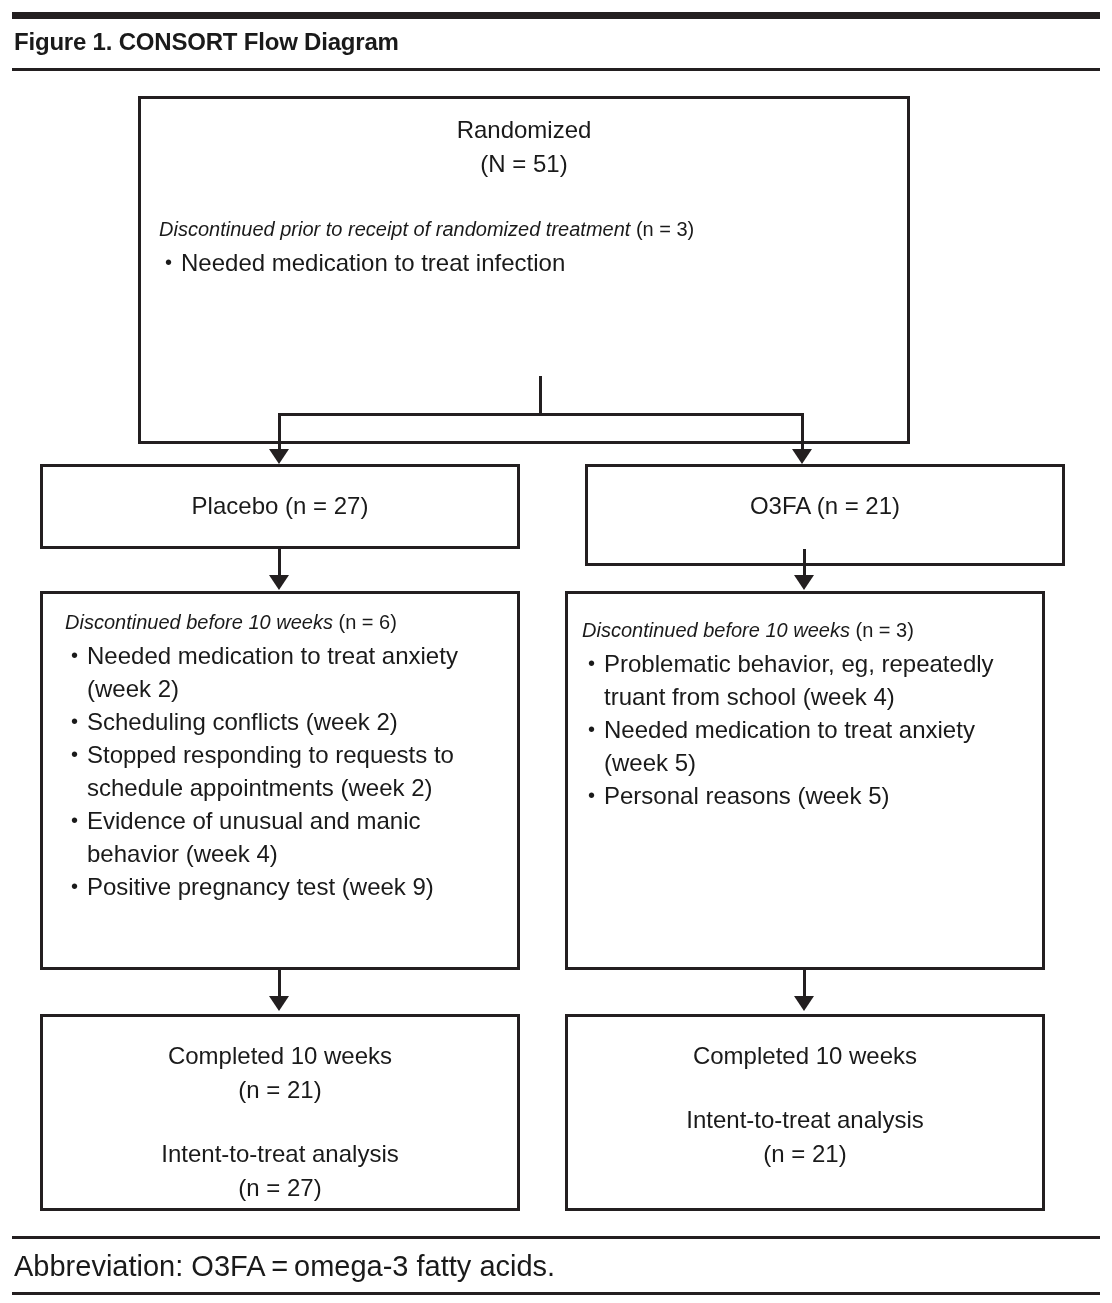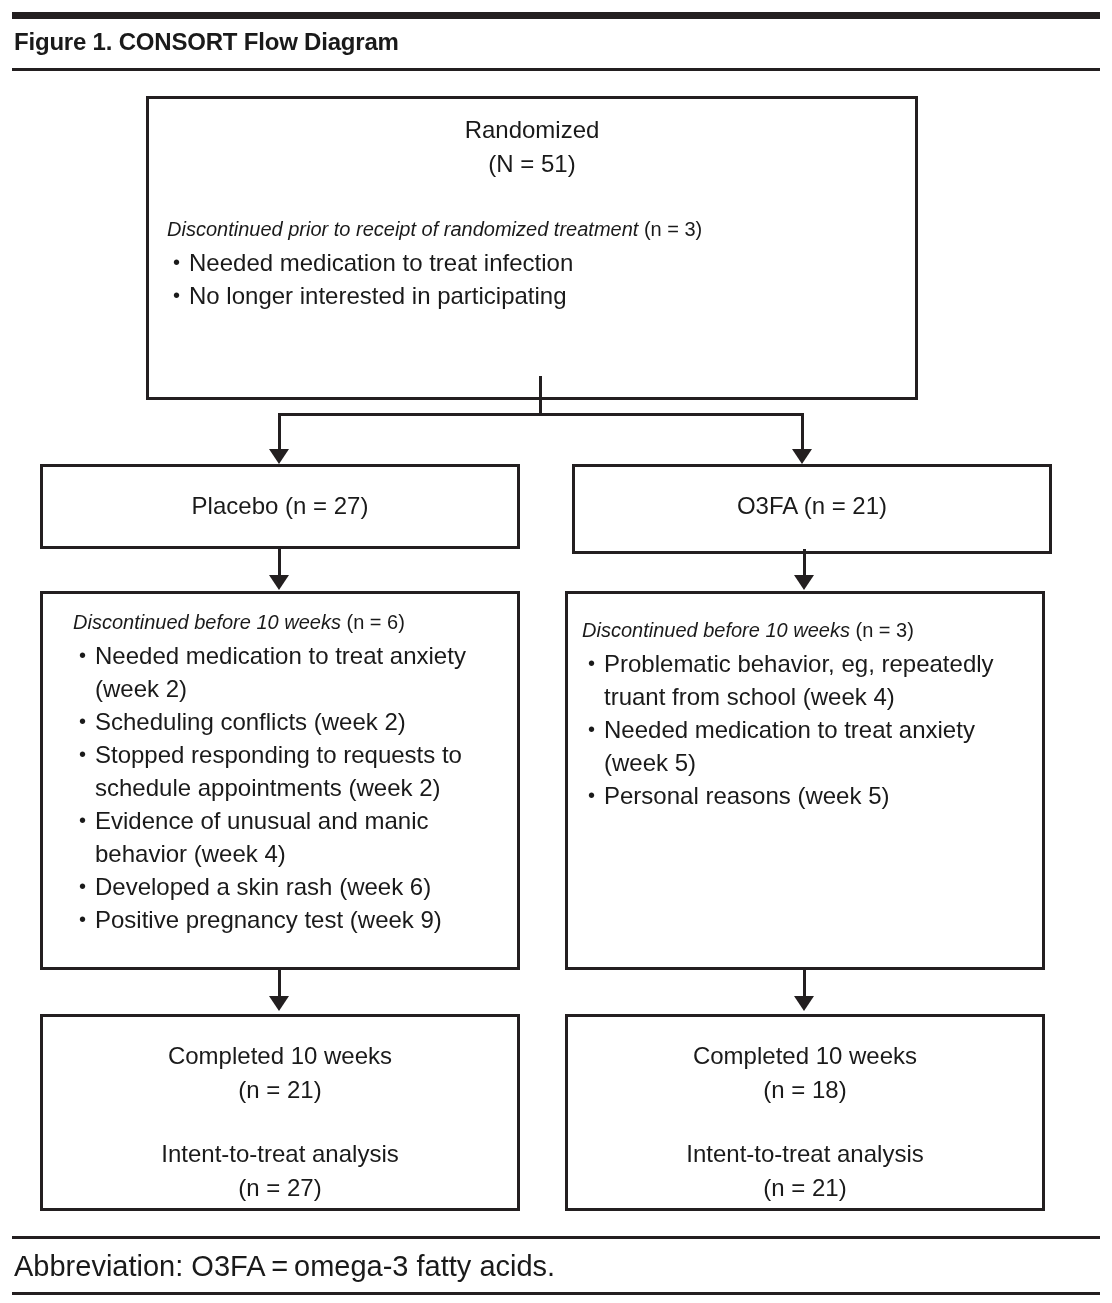--- a/index.html
+++ b/index.html
@@ -126,63 +126,61 @@
 </style>
 </head>
 <body>
 
 <div class="rule-thick" id="top-rule"></div>
 <div id="figure-title">Figure 1. CONSORT Flow Diagram</div>
 <div class="rule-thin" id="title-rule"></div>
 
 <div id="diagram">
 
-  <div class="node-box" id="box-randomized" style="left:146px; top:96px; width:772px; height:304px;">
+  <div class="node-box" id="box-randomized" style="left:138px; top:96px; width:772px; height:348px;">
     <div class="box-inner" style="padding:14px 18px 0 18px;">
       <div class="centered-text">Randomized</div>
       <div class="centered-text">(N = 51)</div>
       <div style="height:32px;"></div>
       <div class="lead-italic"><span>Discontinued prior to receipt of randomized treatment</span><span class="paren"> (n = 3)</span></div>
       <ul class="reason-list">
         <li>Needed medication to treat infection</li>
-        <li>No longer interested in participating</li>
       </ul>
     </div>
   </div>
 
   <div class="conn-v" style="left:539px; top:376px; height:40px;"></div>
   <div class="conn-h" style="left:278px; top:413px; width:526px;"></div>
   <div class="conn-v" style="left:278px; top:413px; height:38px;"></div>
   <div class="arrow-head" style="left:269px; top:449px;"></div>
   <div class="conn-v" style="left:801px; top:413px; height:38px;"></div>
   <div class="arrow-head" style="left:792px; top:449px;"></div>
 
   <div class="node-box" id="box-placebo" style="left:40px; top:464px; width:480px; height:85px;">
     <div class="centered-text" style="padding-top:22px;">Placebo (n = 27)</div>
   </div>
 
-  <div class="node-box" id="box-o3fa" style="left:572px; top:464px; width:480px; height:90px;">
+  <div class="node-box" id="box-o3fa" style="left:585px; top:464px; width:480px; height:102px;">
     <div class="centered-text" style="padding-top:22px;">O3FA (n = 21)</div>
   </div>
 
   <div class="conn-v" style="left:278px; top:549px; height:28px;"></div>
   <div class="arrow-head" style="left:269px; top:575px;"></div>
 
   <div class="conn-v" style="left:803px; top:549px; height:28px;"></div>
   <div class="arrow-head" style="left:794px; top:575px;"></div>
 
   <div class="node-box" id="box-placebo-discontinued" style="left:40px; top:591px; width:480px; height:379px;">
-    <div class="box-inner" style="padding:12px 14px 0 30px;">
+    <div class="box-inner" style="padding:12px 14px 0 22px;">
       <div class="lead-italic"><span>Discontinued before 10 weeks</span><span class="paren"> (n = 6)</span></div>
       <ul class="reason-list">
         <li>Needed medication to treat anxiety (week 2)</li>
         <li>Scheduling conflicts (week 2)</li>
         <li>Stopped responding to requests to schedule appointments (week 2)</li>
         <li>Evidence of unusual and manic behavior (week 4)</li>
-        <li>Developed a skin rash (week 6)</li>
         <li>Positive pregnancy test (week 9)</li>
       </ul>
     </div>
   </div>
 
   <div class="node-box" id="box-o3fa-discontinued" style="left:565px; top:591px; width:480px; height:379px;">
     <div class="box-inner" style="padding:20px 14px 0 14px;">
       <div class="lead-italic"><span>Discontinued before 10 weeks</span><span class="paren"> (n = 3)</span></div>
       <ul class="reason-list">
         <li>Problematic behavior, eg, repeatedly truant from school (week 4)</li>
@@ -204,21 +202,20 @@
       <div class="centered-text">(n = 21)</div>
       <div style="height:30px;"></div>
       <div class="centered-text">Intent-to-treat analysis</div>
       <div class="centered-text">(n = 27)</div>
     </div>
   </div>
 
   <div class="node-box" id="box-o3fa-completed" style="left:565px; top:1014px; width:480px; height:197px;">
     <div class="box-inner" style="padding:22px 14px 0 14px;">
       <div class="centered-text">Completed 10 weeks</div>
-      <div class="centered-text">(n = 18)</div>
       <div style="height:30px;"></div>
       <div class="centered-text">Intent-to-treat analysis</div>
       <div class="centered-text">(n = 21)</div>
     </div>
   </div>
 
 </div>
 
 <div class="rule-thin" id="footer-rule-top"></div>
 <div id="abbreviation-note">Abbreviation: O3FA = omega-3 fatty acids.</div>

